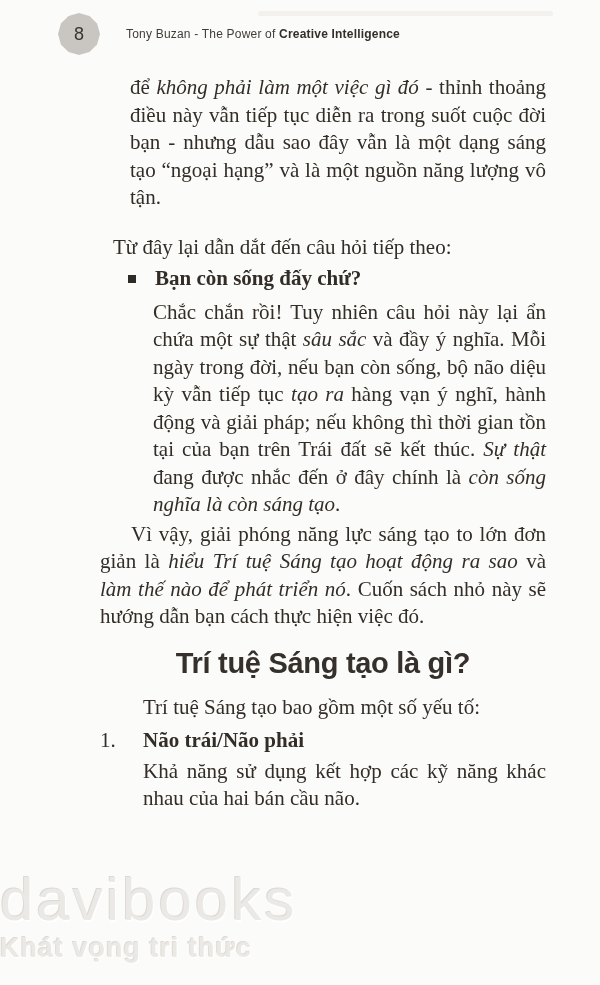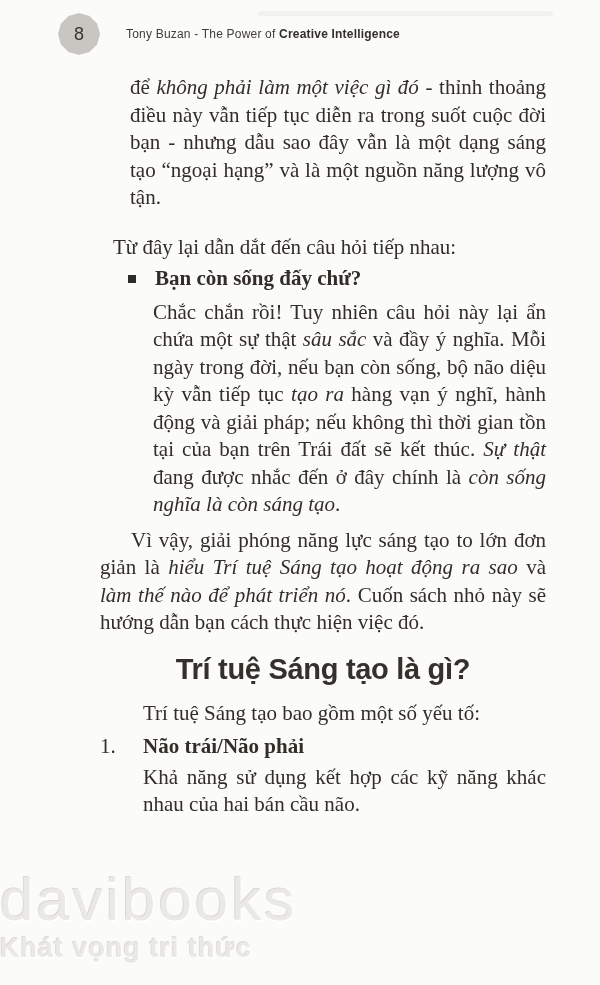--- a/index.html
+++ b/index.html
@@ -39,21 +39,21 @@
     font-size:21px; line-height:27.5px; text-align:justify;
   }
   .content em { font-style:italic; }
 
   .p-continuation { margin-left:30px; }
   .p-lead { margin-left:13px; margin-top:22px; text-align:left; }
   .bullet { margin-top:4px; margin-left:28px; display:flex; align-items:center; text-align:left; }
   .bullet-square { width:8px; height:8px; background:#2e2a25; margin-right:19px; flex:none; margin-top:1px; }
   .bullet-label { font-weight:bold; }
   .p-answer { margin-top:6px; margin-left:53px; }
-  .p-conclusion { margin-top:8px; text-indent:31px; }
+  .p-conclusion { margin-top:2px; text-indent:31px; }
   .section-heading {
     margin-top:14px; text-align:center;
     font-family:"Liberation Sans","DejaVu Sans",sans-serif;
     font-weight:bold; font-size:29px; line-height:36px;
     color:#35302b; letter-spacing:-0.3px;
   }
   .p-definition { margin-top:7px; text-indent:43px; }
   .p-elements { margin-top:13px; margin-left:43px; text-align:left; }
   .list-item { margin-top:6px; display:flex; text-align:left; }
   .list-number { width:43px; flex:none; }
@@ -88,21 +88,21 @@
     </div>
     <div class="header-title">
       <span>Tony Buzan - The Power of </span><span class="bold-part">Creative Intelligence</span>
     </div>
   </div>
 
   <div class="content">
 
     <p class="p-continuation"><span>để </span><em>không phải làm một việc gì đó</em><span> - thỉnh thoảng điều này vẫn tiếp tục diễn ra trong suốt cuộc đời bạn - nhưng dẫu sao đây vẫn là một dạng sáng tạo “ngoại hạng” và là một nguồn năng lượng vô tận.</span></p>
 
-    <p class="p-lead"><span>Từ đây lại dẫn dắt đến câu hỏi tiếp nhau:</span></p>
+    <p class="p-lead"><span>Từ đây lại dẫn dắt đến câu hỏi tiếp theo:</span></p>
 
     <div class="bullet">
       <span class="bullet-square"></span>
       <span class="bullet-label">Bạn còn sống đấy chứ?</span>
     </div>
 
     <p class="p-answer"><span>Chắc chắn rồi! Tuy nhiên câu hỏi này lại ẩn chứa một sự thật </span><em>sâu sắc</em><span> và đầy ý nghĩa. Mỗi ngày trong đời, nếu bạn còn sống, bộ não diệu kỳ vẫn tiếp tục </span><em>tạo ra</em><span> hàng vạn ý nghĩ, hành động và giải pháp; nếu không thì thời gian tồn tại của bạn trên Trái đất sẽ kết thúc. </span><em>Sự thật</em><span> đang được nhắc đến ở đây chính là </span><em>còn sống nghĩa là còn sáng tạo</em><span>.</span></p>
 
     <p class="p-conclusion"><span>Vì vậy, giải phóng năng lực sáng tạo to lớn đơn giản là </span><em>hiểu Trí tuệ Sáng tạo hoạt động ra sao</em><span> và </span><em>làm thế nào để phát triển nó</em><span>. Cuốn sách nhỏ này sẽ hướng dẫn bạn cách thực hiện việc đó.</span></p>
 

